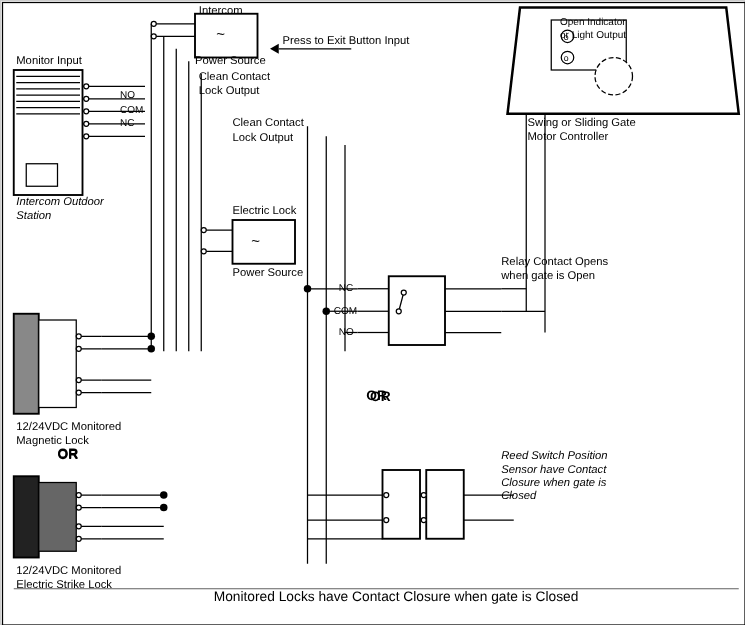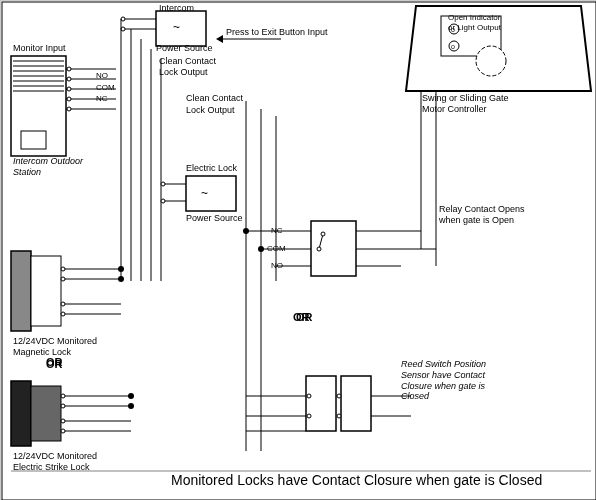--- a/index.html
+++ b/index.html
@@ -219,25 +219,25 @@
   <div class="label" style="left:12px; top:155px; font-size:9px;font-style:italic;">Intercom Outdoor<br>Station</div>
 
   <div class="label" style="left:158px; top:55px; font-size:9px;">Clean Contact<br>Lock Output</div>
 
   <div class="label" style="left:12px; top:335px; font-size:9px;">12/24VDC Monitored<br>Magnetic Lock</div>
 
   <div class="label" style="left:45px; top:357px; font-size:11px; font-weight:bold;">OR</div>
 
   <div class="label" style="left:12px; top:450px; font-size:9px;">12/24VDC Monitored<br>Electric Strike Lock</div>
 
-  <div class="label" style="left:400px; top:203px; font-size:9px;margin-left:38px;">Relay Contact Opens<br>when gate is Open</div>
+  <div class="label" style="left:400px; top:203px; font-size:9px;">Relay Contact Opens<br>when gate is Open</div>
 
   <div class="label" style="left:292px; top:310px; font-size:11px; font-weight:bold;">OR</div>
 
   <div class="label" style="left:400px; top:358px; font-size:9px;font-style:italic;">Reed Switch Position<br>Sensor have Contact<br>Closure when gate is<br>Closed</div>
 
   <div class="label" style="left:421px; top:92px; font-size:9px;">Swing or Sliding Gate<br>Motor Controller</div>
 
   <div class="label" style="left:447px; top:12px; font-size:8px;">Open Indicator<br>or Light Output</div>
 
-  <div class="label" style="left:170px; top:471px; font-size:14px;">Monitored Locks have Contact Closure when gate is Closed</div>
+  <div class="label" style="left:170px; top:471px; font-size:11px;">Monitored Locks have Contact Closure when gate is Closed</div>
 
 </div>
 
 </body></html>

